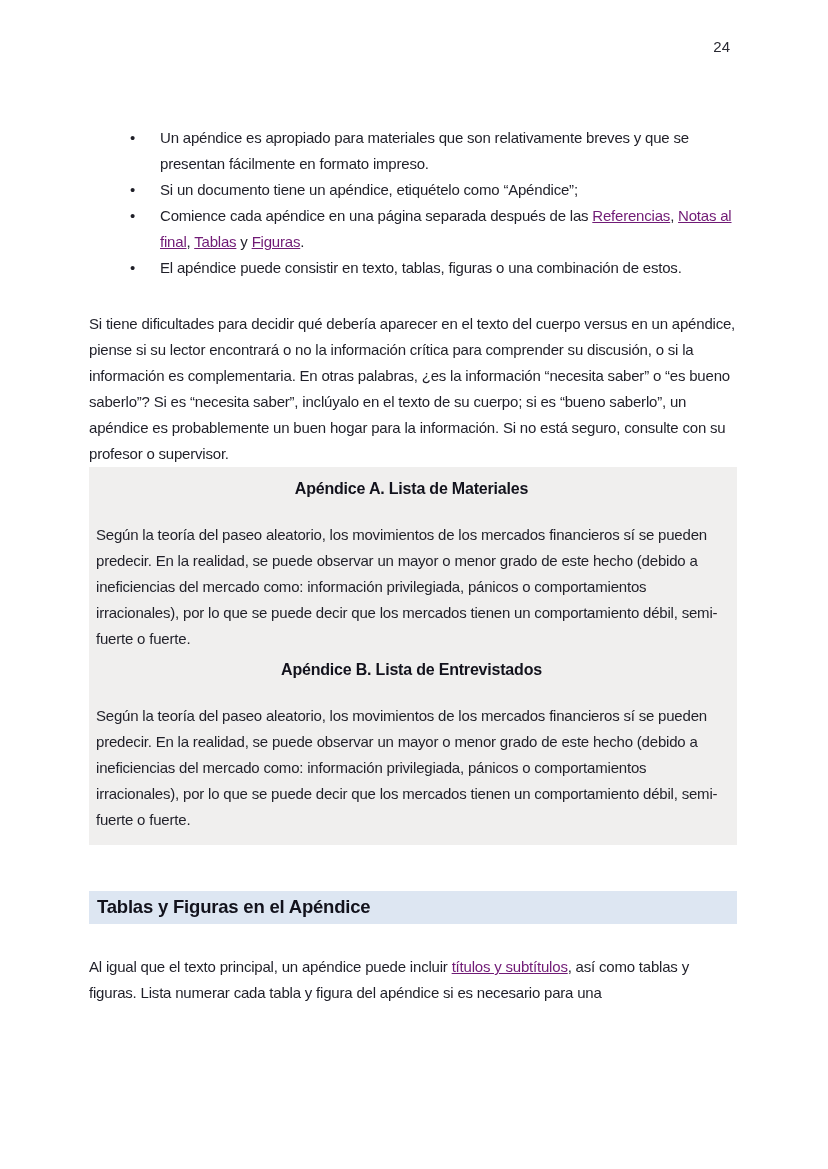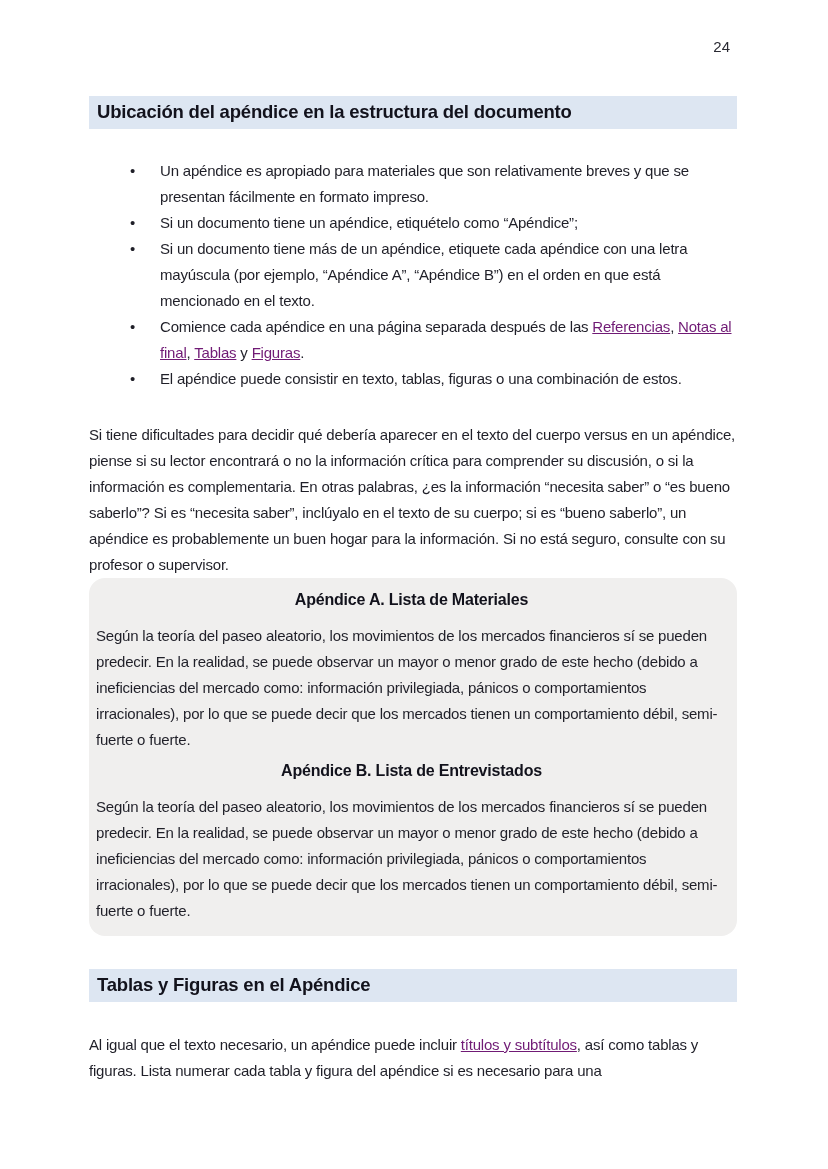--- a/index.html
+++ b/index.html
@@ -31,21 +31,21 @@
   }
   .band {
     background: #dde6f2;
     color: #12121c;
     font-size: 18.5px;
     font-weight: bold;
     letter-spacing: -0.2px;
     padding: 5px 8px 6px 8px;
   }
   .band-ejemplo { margin-top: 16px; }
-  .band-tablas  { margin-top: 33px; }
+  .band-tablas  { margin-top: 46px; }
   .bullets {
     list-style: none;
     margin-top: 29px;
     padding-left: 71px;
     padding-right: 2px;
   }
   .bullets li {
     position: relative;
     font-size: 15px;
     line-height: 26px;
@@ -65,61 +65,58 @@
     margin-top: 30px;
   }
   .doc-link {
     color: #701a75;
     text-decoration: underline;
     cursor: pointer;
   }
   .example-box {
     background: #f0efee;
     padding: 9px 10px 12px 7px;
-    border-radius: 16px;
   }
   .example-box .body-para { margin-top: 12px; }
   .example-title {
     font-size: 16px;
     font-weight: bold;
     letter-spacing: -0.2px;
     text-align: center;
     color: #12121c;
     margin-top: 4px;
   }
-  .example-title + .body-para { margin-top: 14px; }
+  .example-title + .body-para { margin-top: 24px; }
   .example-title.second { margin-top: 9px; }
 </style>
 </head>
 <body>
 
 <div class="page">
 
   <div class="page-number">24</div>
 
   <div class="content">
 
-    <h2 class="band">Ubicación del apéndice en la estructura del documento</h2>
 
     <ul class="bullets">
       <li>Un apéndice es apropiado para materiales que son relativamente breves y que se presentan fácilmente en formato impreso.</li>
       <li>Si un documento tiene un apéndice, etiquételo como “Apéndice”;</li>
-      <li>Si un documento tiene más de un apéndice, etiquete cada apéndice con una letra mayúscula (por ejemplo, “Apéndice A”, “Apéndice B”) en el orden en que está mencionado en el texto.</li>
       <li><span>Comience cada apéndice en una página separada después de las </span><a href="#" class="doc-link">Referencias</a><span>, </span><a href="#" class="doc-link">Notas al final</a><span>, </span><a href="#" class="doc-link">Tablas</a><span> y </span><a href="#" class="doc-link">Figuras</a><span>.</span></li>
       <li>El apéndice puede consistir en texto, tablas, figuras o una combinación de estos.</li>
     </ul>
 
     <p class="body-para">Si tiene dificultades para decidir qué debería aparecer en el texto del cuerpo versus en un apéndice, piense si su lector encontrará o no la información crítica para comprender su discusión, o si la información es complementaria. En otras palabras, ¿es la información “necesita saber” o “es bueno saberlo”? Si es “necesita saber”, inclúyalo en el texto de su cuerpo; si es “bueno saberlo”, un apéndice es probablemente un buen hogar para la información. Si no está seguro, consulte con su profesor o supervisor.</p>
 
 
     <div class="example-box">
       <h3 class="example-title">Apéndice A. Lista de Materiales</h3>
       <p class="body-para">Según la teoría del paseo aleatorio, los movimientos de los mercados financieros sí se pueden predecir. En la realidad, se puede observar un mayor o menor grado de este hecho (debido a ineficiencias del mercado como: información privilegiada, pánicos o comportamientos irracionales), por lo que se puede decir que los mercados tienen un comportamiento débil, semi-fuerte o fuerte.</p>
       <h3 class="example-title second">Apéndice B. Lista de Entrevistados</h3>
       <p class="body-para">Según la teoría del paseo aleatorio, los movimientos de los mercados financieros sí se pueden predecir. En la realidad, se puede observar un mayor o menor grado de este hecho (debido a ineficiencias del mercado como: información privilegiada, pánicos o comportamientos irracionales), por lo que se puede decir que los mercados tienen un comportamiento débil, semi-fuerte o fuerte.</p>
     </div>
 
     <h2 class="band band-tablas">Tablas y Figuras en el Apéndice</h2>
 
-    <p class="body-para"><span>Al igual que el texto necesario, un apéndice puede incluir </span><a href="#" class="doc-link">títulos y subtítulos</a><span>, así como tablas y figuras. Lista numerar cada tabla y figura del apéndice si es necesario para una</span></p>
+    <p class="body-para"><span>Al igual que el texto principal, un apéndice puede incluir </span><a href="#" class="doc-link">títulos y subtítulos</a><span>, así como tablas y figuras. Lista numerar cada tabla y figura del apéndice si es necesario para una</span></p>
 
   </div>
 </div>
 
 </body></html>

